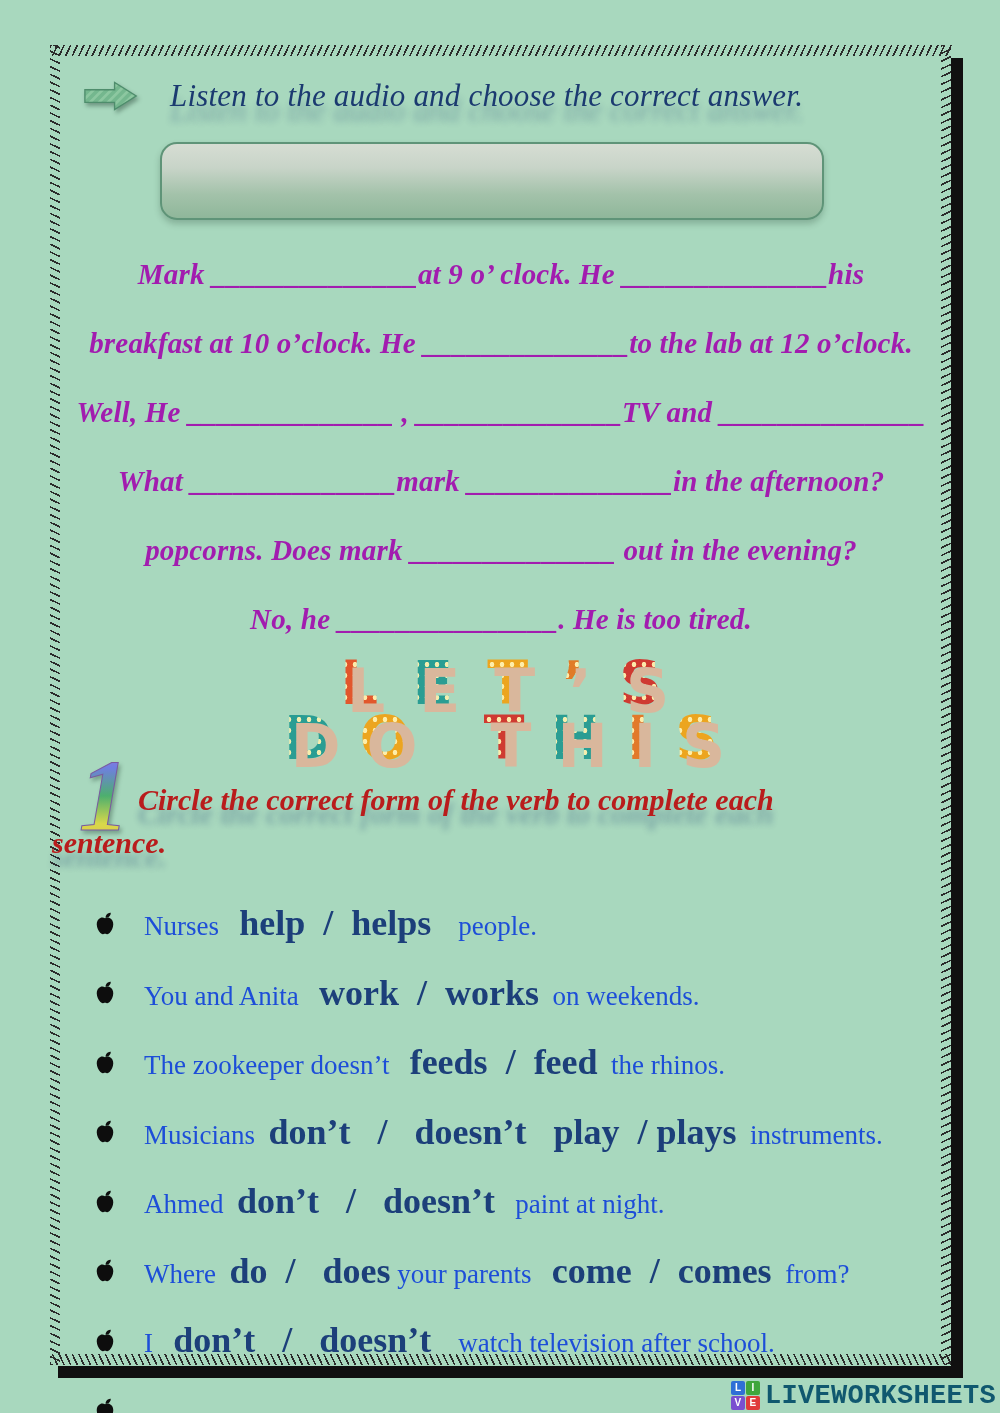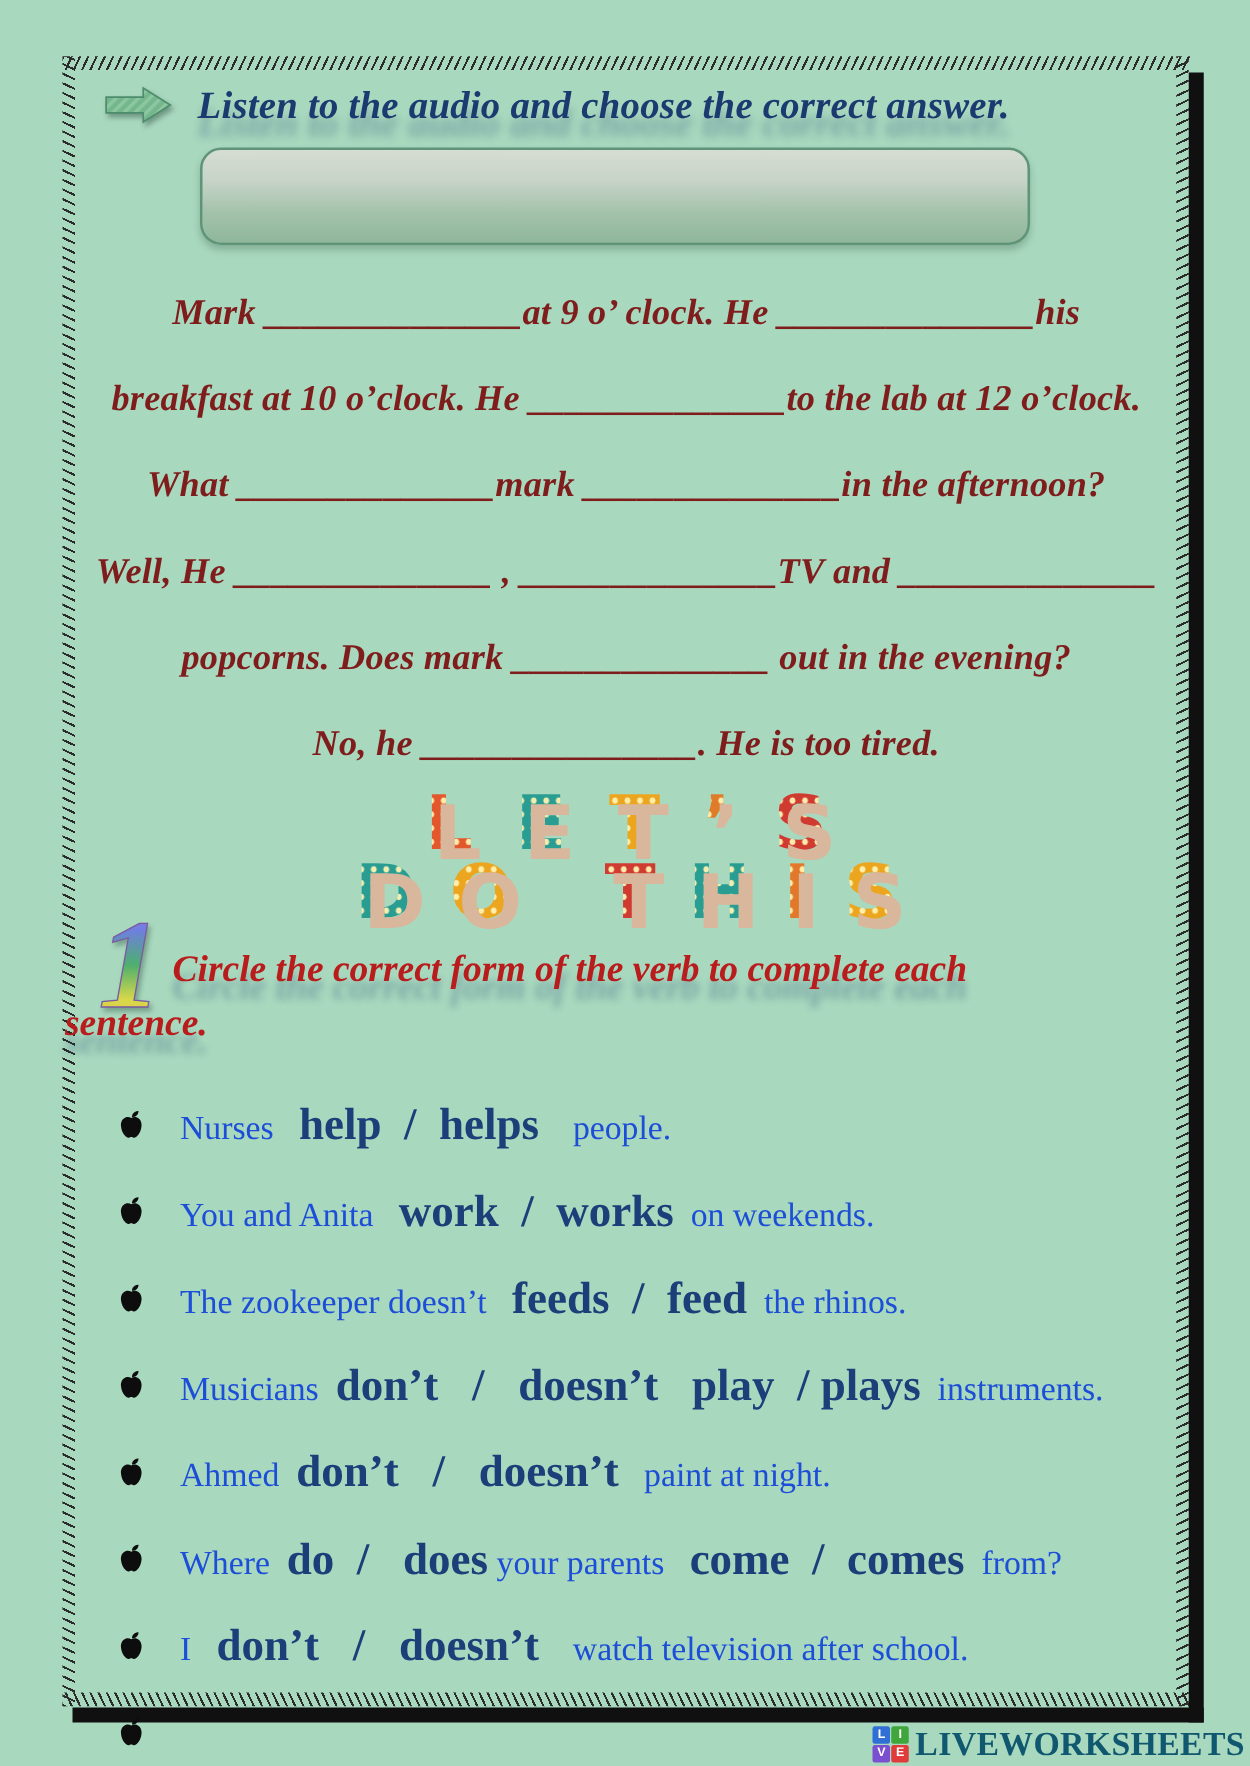--- a/index.html
+++ b/index.html
@@ -20,36 +20,36 @@
              background:repeating-linear-gradient(155deg,#2b2b2b 0 1.6px,transparent 1.6px 7px);}
   .bar-right {position:absolute;left:951px;top:58px;width:12px;height:1320px;background:#101010;}
   .bar-bottom{position:absolute;left:58px;top:1366px;width:905px;height:12px;background:#101010;}
 
   
   .content{position:absolute;left:60px;top:56px;width:882px;}
 
   .header-row{display:flex;align-items:center;gap:20px;margin:10px 0 0 24px;}
   .arrow-svg{width:54px;height:36px;flex:0 0 auto;filter:drop-shadow(2px 3px 2px rgba(40,70,55,.45));}
   .title{
-    margin:0;font-size:31px;font-weight:bold;font-style:italic;color:#1b3a70;
+    margin:12px;font-size:31px;font-weight:normal;font-style:italic;color:#1b3a70;
     text-shadow:0 15px 7px rgba(27,58,112,.32);
     letter-spacing:.2px;
   }
 
   .audio-player{
     margin:16px 0 0 100px;width:660px;height:74px;border-radius:17px;
     border:2px solid #5f9478;
     background:linear-gradient(#d6ddd3 0%,#c8d4c8 32%,#a3c2aa 68%,#8fb79a 100%);
     box-shadow:0 4px 6px rgba(30,60,45,.25);
   }
 
   .passage{margin-top:20px;}
   .passage-line{
     height:69px;display:flex;align-items:center;justify-content:center;
-    font-size:29px;font-weight:bold;font-style:italic;color:#7f1d1d;
+    font-size:29px;font-weight:bold;font-style:italic;color:#a21caf;
     white-space:pre;letter-spacing:.2px;
   }
 
   
   .banner{text-align:center;margin-top:2px;line-height:.92;}
   .banner-line{white-space:pre;}
   .banner-line.l1{letter-spacing:34px;margin-left:34px;}
   .banner-line.l2{letter-spacing:26px;margin-left:26px;}
   .marq-letter{
     font-family:"DejaVu Sans", sans-serif;font-weight:800;font-size:60px;
@@ -91,21 +91,21 @@
     position:absolute;left:0;top:1378px;width:1000px;height:35px;
     display:flex;align-items:center;justify-content:flex-end;gap:5px;padding-right:4px;box-sizing:border-box;
   }
   .logo-grid{display:grid;grid-template-columns:14px 14px;grid-auto-rows:14px;gap:1px;}
   .logo-cell{
     background:var(--c);color:#fff;font-family:"Liberation Sans", sans-serif;
     font-weight:bold;font-size:10px;display:flex;align-items:center;justify-content:center;
     border-radius:2px;line-height:1;
   }
   .brand{
-    font-family:Liberation Serif, serif;font-weight:bold;font-size:27px;
+    font-family:Liberation Mono, monospace;font-weight:bold;font-size:27px;
     color:#10586f;letter-spacing:.3px;
   }
 </style>
 </head>
 <body>
 
 <div class="zz zz-top"></div>
 <div class="zz zz-bottom"></div>
 <div class="zz zz-left"></div>
 <div class="zz zz-right"></div>
@@ -125,22 +125,22 @@
       <polygon points="1,11 34,11 34,3 58,18 34,33 34,25 1,25" fill="url(#stripes)" stroke="#4e8d6c" stroke-width="1.5"></polygon>
     </svg>
     <h1 class="title">Listen to the audio and choose the correct answer.</h1>
   </div>
 
   <div class="audio-player"></div>
 
   <div class="passage">
     <div class="passage-line">Mark ______________at 9 o’ clock. He ______________his</div>
     <div class="passage-line">breakfast at 10 o’clock. He ______________to the lab at 12 o’clock.</div>
+    <div class="passage-line">Well, He ______________ , ______________TV and ______________</div>
     <div class="passage-line">What ______________mark ______________in the afternoon?</div>
-    <div class="passage-line">Well, He ______________ , ______________TV and ______________</div>
     <div class="passage-line">popcorns. Does mark ______________ out in the evening?</div>
     <div class="passage-line">No, he _______________. He is too tired.</div>
   </div>
 
   <div class="banner">
     <div class="banner-line l1"><span class="marq-letter" style="--c: #e2572c;">L</span><span class="marq-letter" style="--c: #2a9d93;">E</span><span class="marq-letter" style="--c: #eca51f;">T</span><span class="marq-letter" style="--c: #e07b28;">’</span><span class="marq-letter" style="--c: #cf3a31;">S</span></div>
     <div class="banner-line l2"><span class="marq-letter" style="--c: #2a9d93;">D</span><span class="marq-letter" style="--c: #eca51f;">O</span><span class="marq-letter"> </span><span class="marq-letter" style="--c: #cf3a31;">T</span><span class="marq-letter" style="--c: #2a9d93;">H</span><span class="marq-letter" style="--c: #e2792a;">I</span><span class="marq-letter" style="--c: #eca51f;">S</span></div>
   </div>
 
   <div class="instruction">

